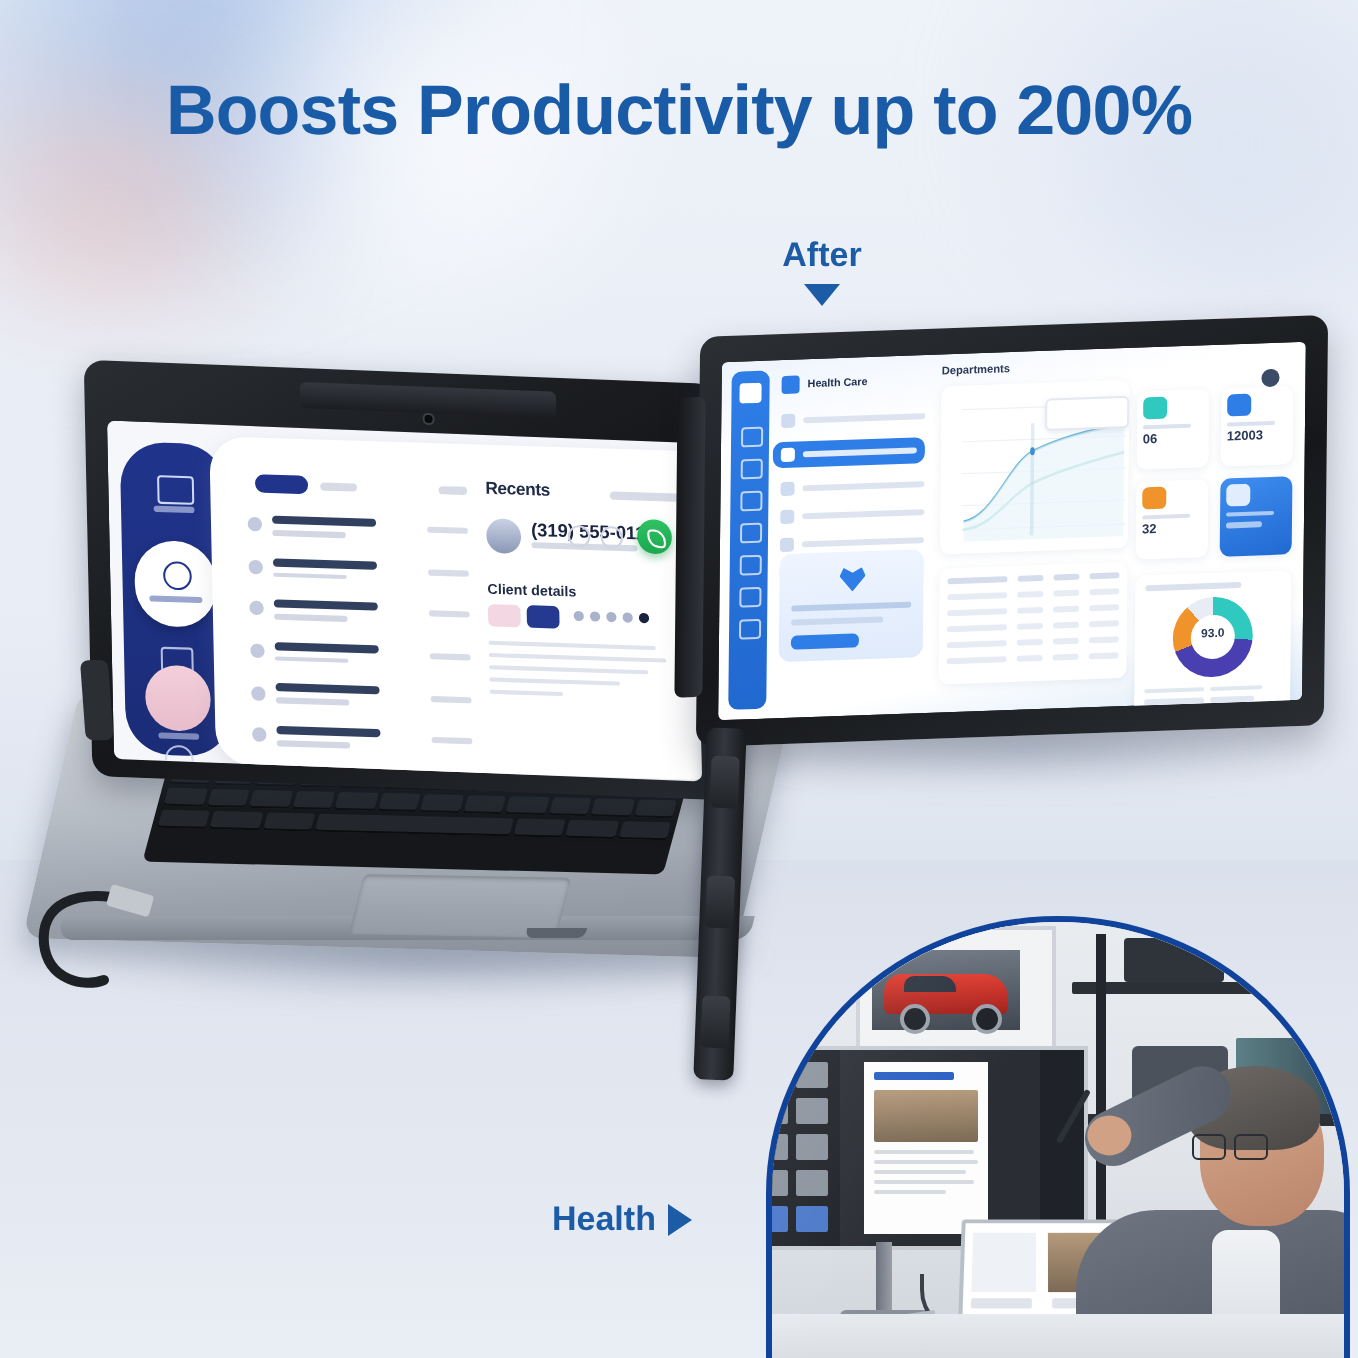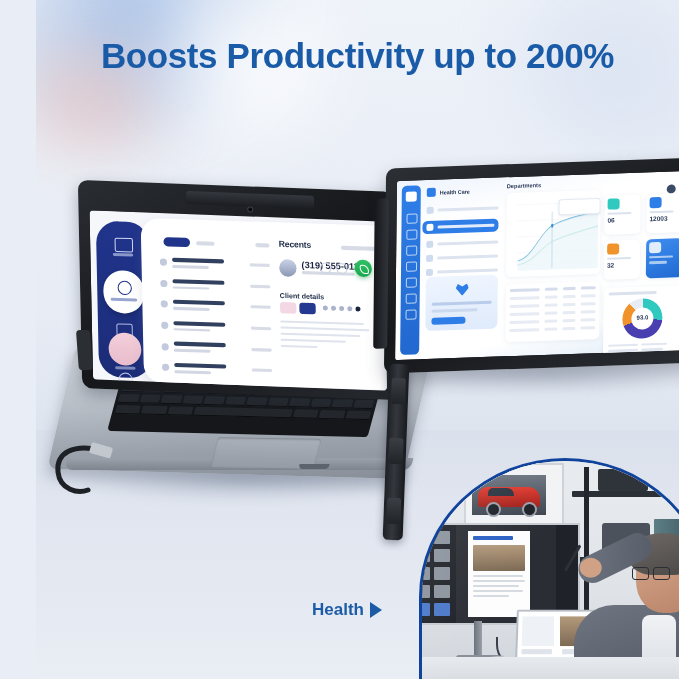--- a/index.html
+++ b/index.html
@@ -2,21 +2,21 @@
 <html><head>
 <meta charset="utf-8">
 <style>
   html,body{margin:0;padding:0;}
   body{
     width:679px;height:679px;overflow:hidden;
     font-family:"Liberation Sans",sans-serif;
     background:#e9edf5;
     position:relative;
   }
-  .stage{position:absolute;inset:0;overflow:hidden;margin-left:36px;}
+  .stage{position:absolute;inset:0;overflow:hidden;}
 
   
   .bg-base{position:absolute;inset:0;
     background:
       linear-gradient(180deg,#eef2f9 0%,#e7ecf5 46%,#dfe5ef 62%,#d9e0ec 78%,#e3e8f1 100%);
   }
   .bg-blob{position:absolute;border-radius:50%;filter:blur(26px);}
   .blob-blue{left:-90px;top:-120px;width:330px;height:250px;
     background:radial-gradient(circle at 60% 60%,rgba(150,180,225,.85),rgba(190,208,235,0) 70%);}
   .blob-pink{left:-70px;top:40px;width:250px;height:120px;
@@ -308,20 +308,24 @@
   <div class="bg-blob blob-blue"></div>
   <div class="bg-blob blob-pink"></div>
   <div class="bg-blob blob-white"></div>
   <div class="bg-blob blob-right"></div>
   <div class="desk"></div>
   <div class="desk-shadow"></div>
   <div class="mon-shadow"></div>
 
   <div class="headline">Boosts Productivity up to 200%</div>
 
+  <div class="after-wrap">
+    <div class="after-label">After</div>
+    <div class="after-arrow"></div>
+  </div>
 
   <div class="laptop">
     <div class="lap-base"></div>
     <div class="lap-base-front"></div>
 
     <div class="keyboard">
       <div class="keyrow">
           <span class="key"></span>
           <span class="key"></span>
           <span class="key"></span>

